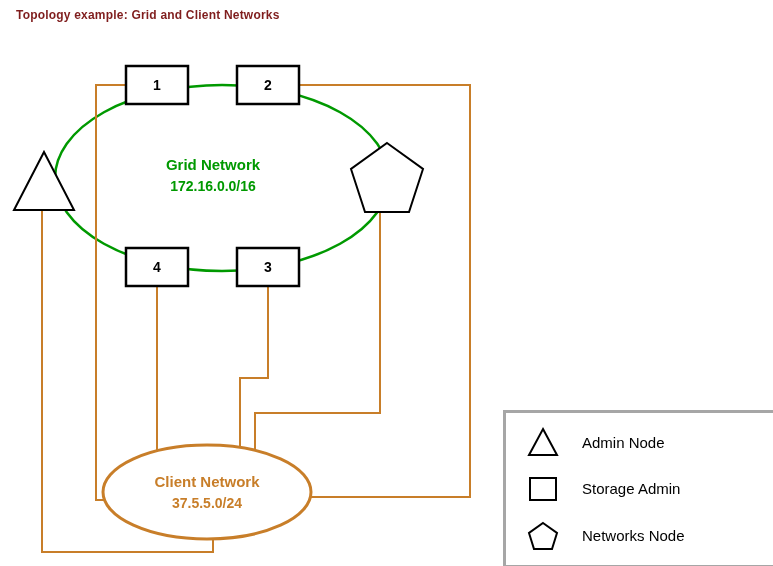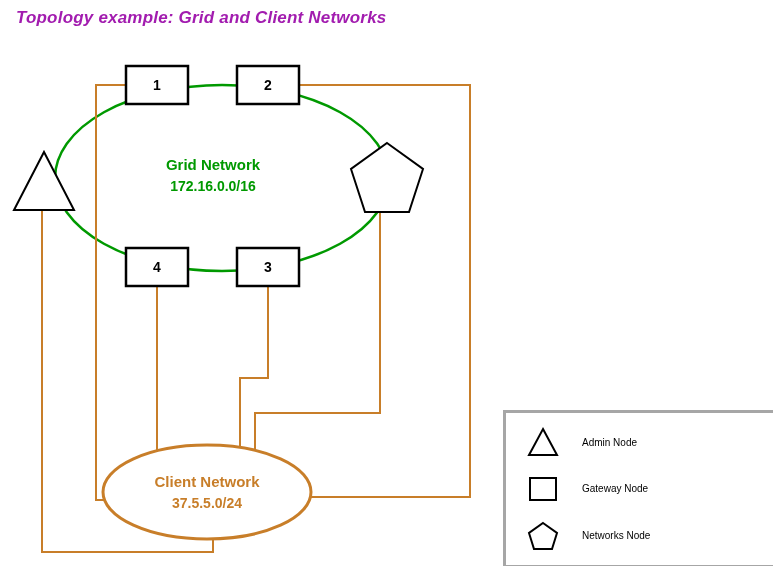--- a/index.html
+++ b/index.html
@@ -13,25 +13,24 @@
     width: 773px;
     height: 566px;
     background: #ffffff;
     overflow: hidden;
   }
   .title {
     position: absolute;
     top: 8px;
     left: 16px;
     margin: 0;
-    font-size: 17px;
+    font-size: 12px;
     font-weight: bold;
-    color: #a21caf;
+    color: #7f1d1d;
     letter-spacing: 0.2px;
-    font-style: italic;
   }
   svg.diagram {
     position: absolute;
     top: 0;
     left: 0;
   }
   .node-box {
     fill: #ffffff;
     stroke: #000000;
     stroke-width: 2.5;
@@ -93,21 +92,21 @@
     flex-direction: column;
     justify-content: space-around;
     padding: 6px 0 6px 20px;
   }
   .legend-row {
     display: flex;
     align-items: center;
     gap: 22px;
   }
   .legend-label {
-    font-size: 10px;
+    font-size: 15px;
     color: #000000;
   }
 </style>
 </head>
 <body>
 
 <div class="canvas">
 
   <h1 class="title">Topology example: Grid and Client Networks</h1>
 
@@ -155,21 +154,21 @@
     <div class="legend-row">
       <svg width="34" height="32" viewBox="0 0 34 32">
         <polygon class="shape" points="17,3 31,29 3,29"></polygon>
       </svg>
       <span class="legend-label">Admin Node</span>
     </div>
     <div class="legend-row">
       <svg width="34" height="32" viewBox="0 0 34 32">
         <rect class="shape" x="4" y="5" width="26" height="22"></rect>
       </svg>
-      <span class="legend-label">Gateway Node</span>
+      <span class="legend-label">Storage Admin</span>
     </div>
     <div class="legend-row">
       <svg width="34" height="32" viewBox="0 0 34 32">
         <polygon class="shape" points="17,3 31,13 26,29 8,29 3,13"></polygon>
       </svg>
       <span class="legend-label">Networks Node</span>
     </div>
   </div>
 
 </div>

